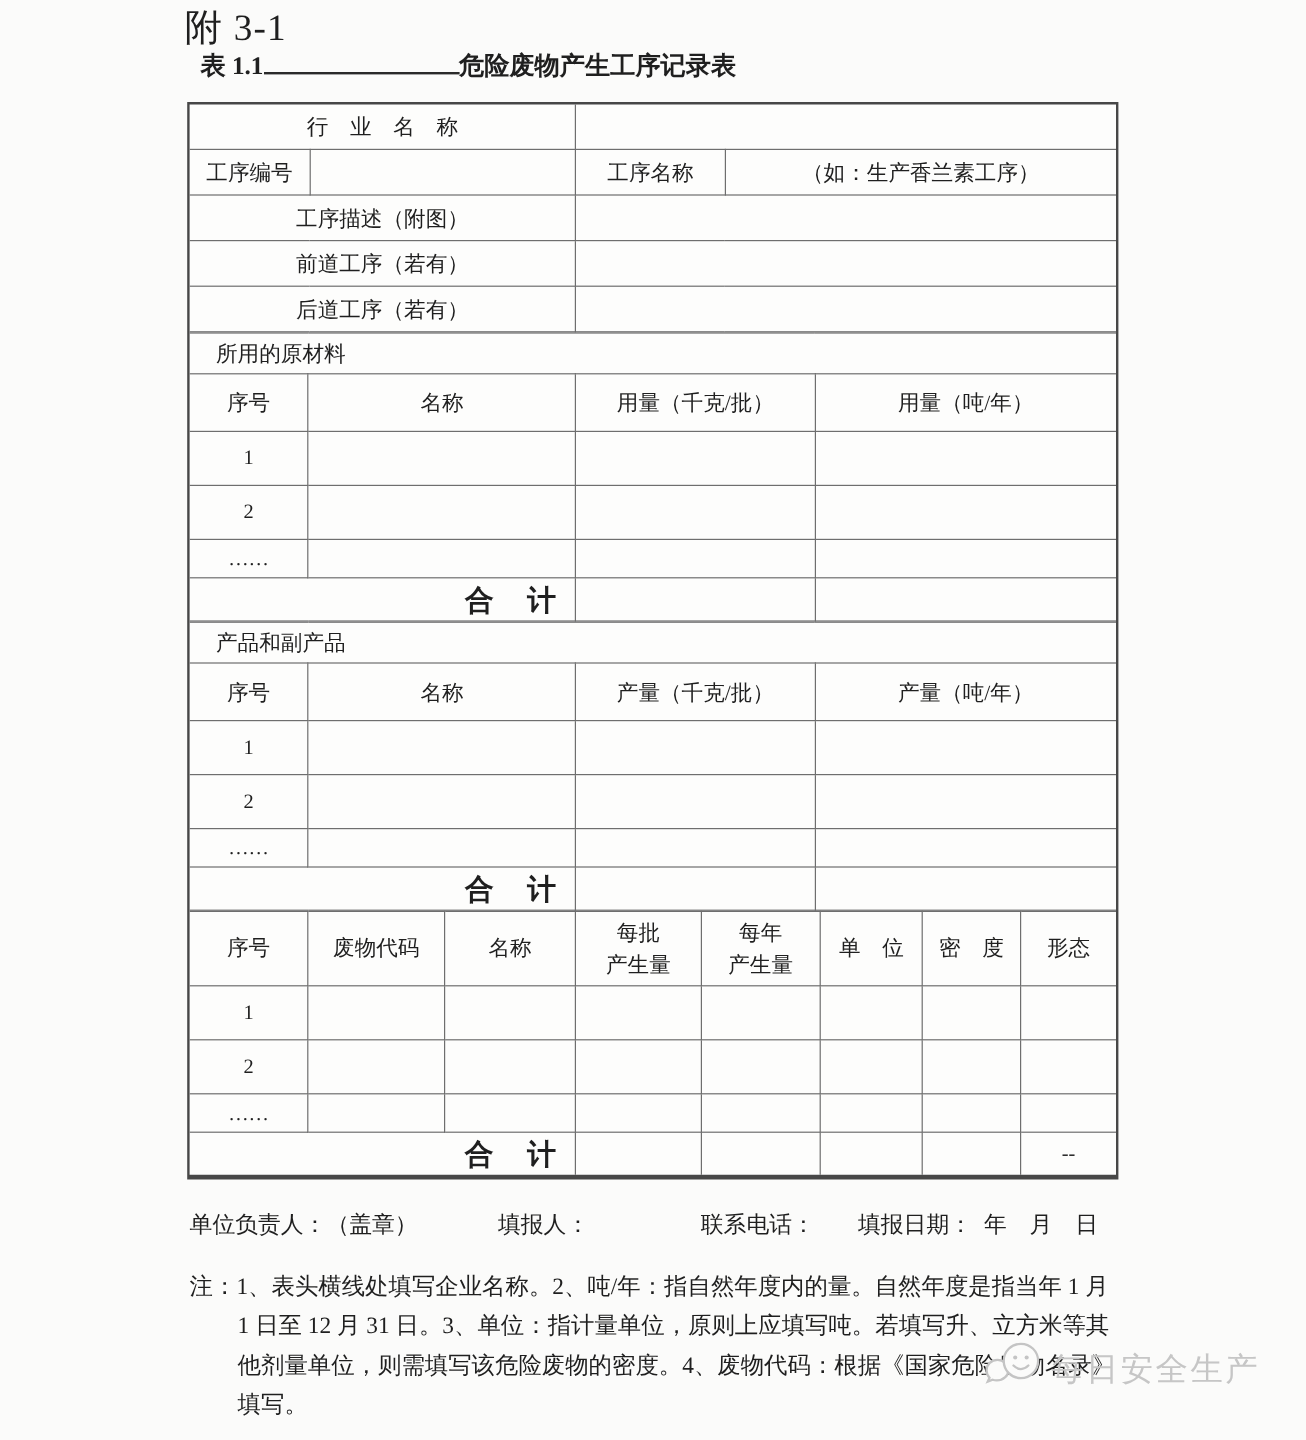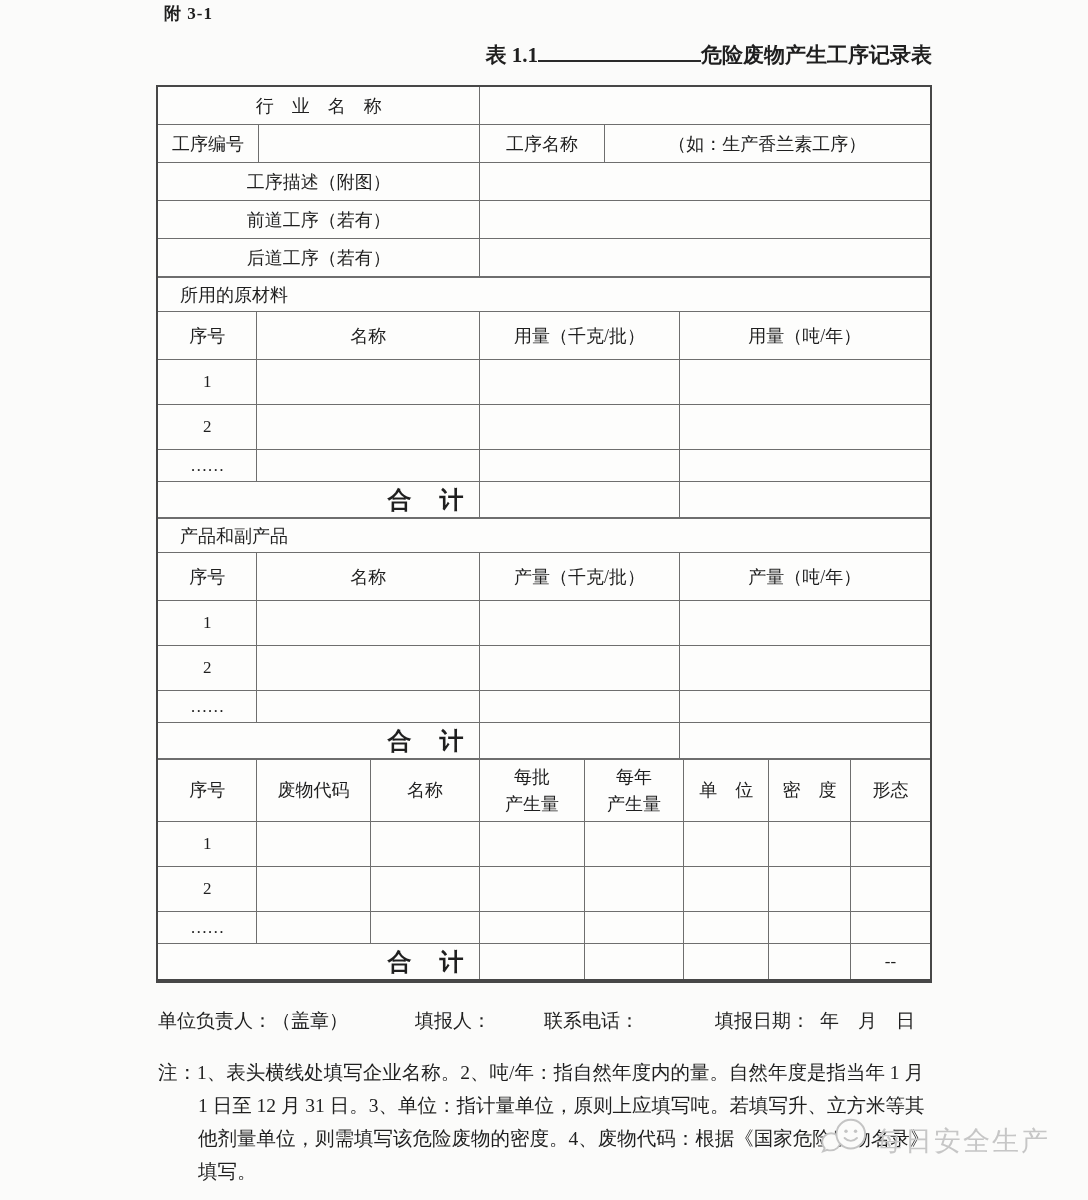--- a/index.html
+++ b/index.html
@@ -1,19 +1,19 @@
 <!DOCTYPE html>
 <html><head>
 <meta charset="utf-8">
 <style>
   html,body{margin:0;padding:0;background:#eeeeec;}
   .page{position:relative;width:1088px;height:1200px;margin:0 auto;background:#fbfbfa;
         font-family:"Liberation Serif","DejaVu Serif",serif;color:#1f1f1f;overflow:hidden;}
-  .attach{position:absolute;left:164px;top:2px;font-size:17px;font-weight:700;letter-spacing:1px;}
-  .doc-title{position:absolute;left:157px;top:40px;width:775px;text-align:right;
+  .attach{position:absolute;left:154px;top:2px;font-size:31px;font-weight:400;letter-spacing:1px;}
+  .doc-title{position:absolute;left:167px;top:40px;width:775px;text-align:left;
              font-size:21px;font-weight:700;white-space:nowrap;}
   .doc-title .blank{display:inline-block;width:163px;height:20px;border-bottom:2px solid #2a2a2a;
                     vertical-align:baseline;}
   .tbl-wrap{position:absolute;left:156px;top:85px;width:776px;background:#fdfdfc;
             border:2px solid #474747;border-bottom-width:4px;box-sizing:border-box;}
   table{width:100%;border-collapse:collapse;table-layout:fixed;}
   td{border:1px solid #6e6e6e;font-size:18px;text-align:center;padding:0 2px;
      overflow:hidden;white-space:nowrap;}
   table td:first-child{border-left:none;}
   table td:last-child{border-right:none;}
@@ -24,21 +24,21 @@
   .r-sect td{height:33px;}
   .r-head td{height:47px;}
   .r-head2 td{height:61px;line-height:1.45;}
   .r-data td{height:44px;}
   .r-dots td{height:31px;}
   .r-total td{height:35px;}
   .total-cell{text-align:right;padding-right:14px;font-size:24px;font-weight:700;letter-spacing:2px;}
   .num{font-size:17px;}
   .footer-line{position:absolute;left:158px;top:1008px;width:790px;height:26px;font-size:19px;}
   .footer-line span{position:absolute;top:0;white-space:nowrap;}
-  .f-resp{left:0;} .f-filler{left:257px;} .f-phone{left:386px;font-family:Liberation Mono, monospace;} .f-datelabel{left:557px;} .f-dateval{left:662px;}
+  .f-resp{left:0;} .f-filler{left:257px;} .f-phone{left:426px;font-family:Liberation Mono, monospace;} .f-datelabel{left:557px;} .f-dateval{left:662px;}
   .notes{position:absolute;left:158px;top:1056px;width:784px;font-size:19.5px;line-height:33px;}
   .notes .cont{padding-left:40px;}
   .watermark{position:absolute;left:820px;top:1116px;display:flex;align-items:center;
              color:#c6c6c6;font-size:27px;letter-spacing:2px;white-space:nowrap;}
   .watermark svg{margin-right:4px;flex:0 0 auto;}
 </style>
 </head>
 <body>
 
 <div class="page">

